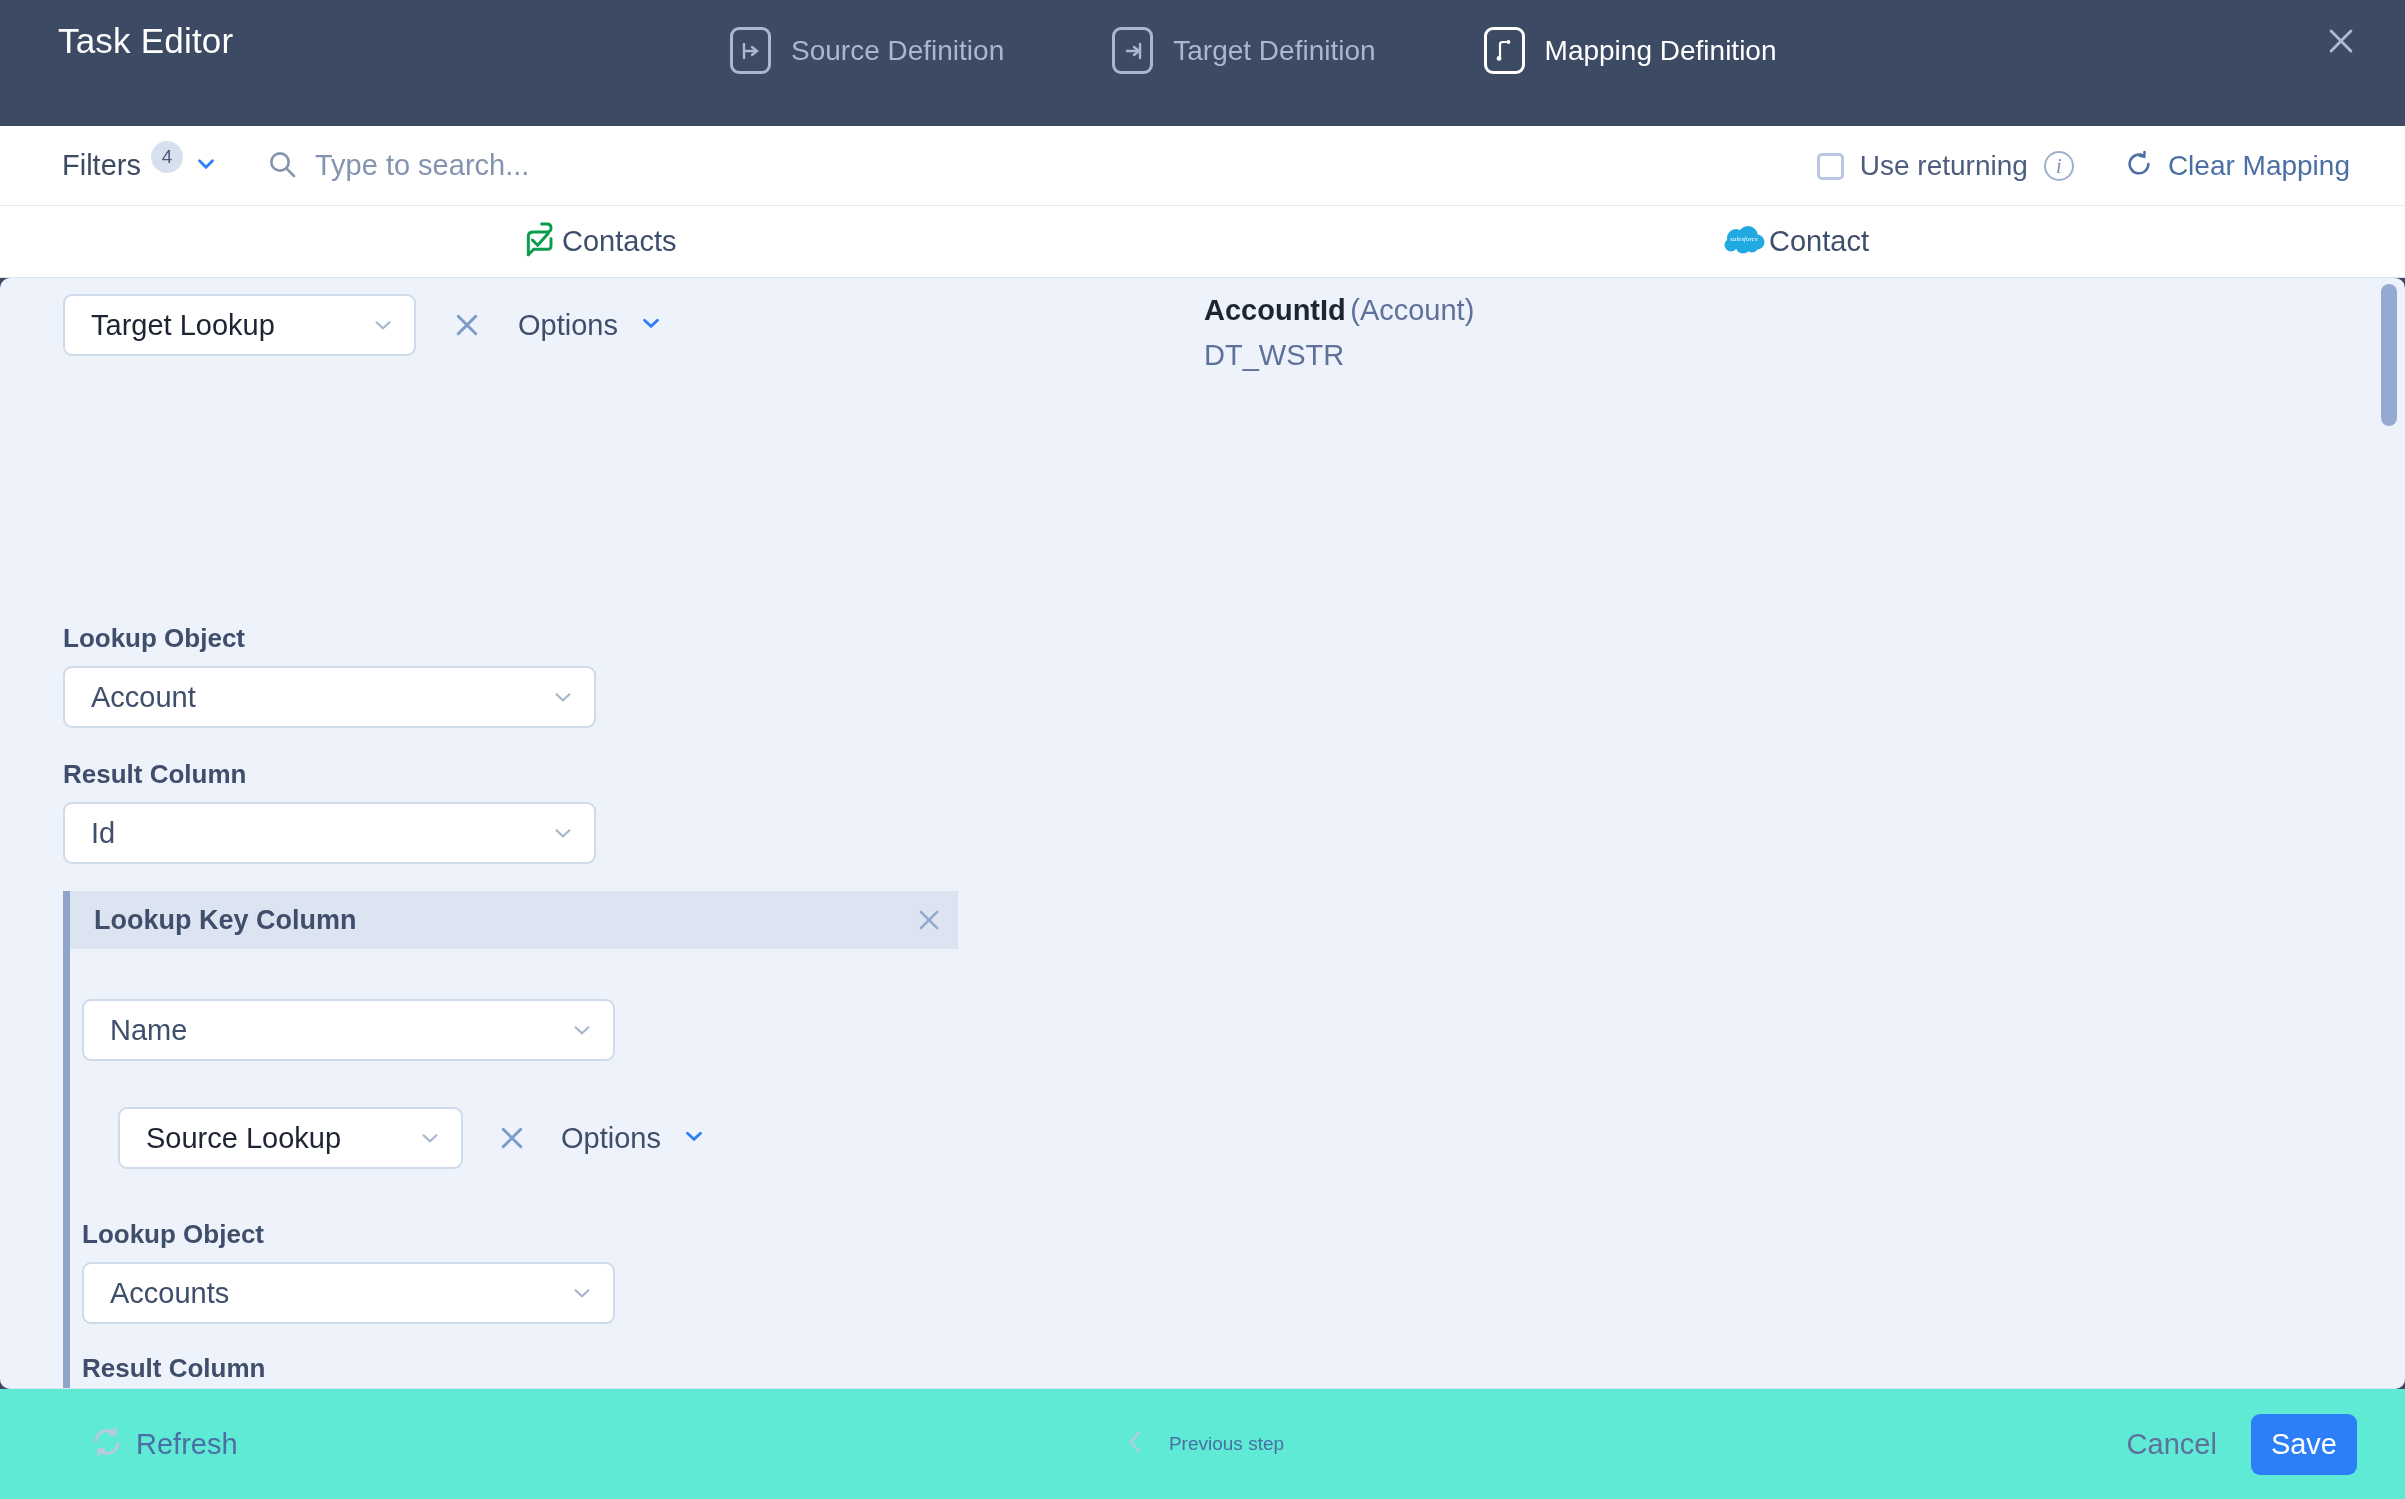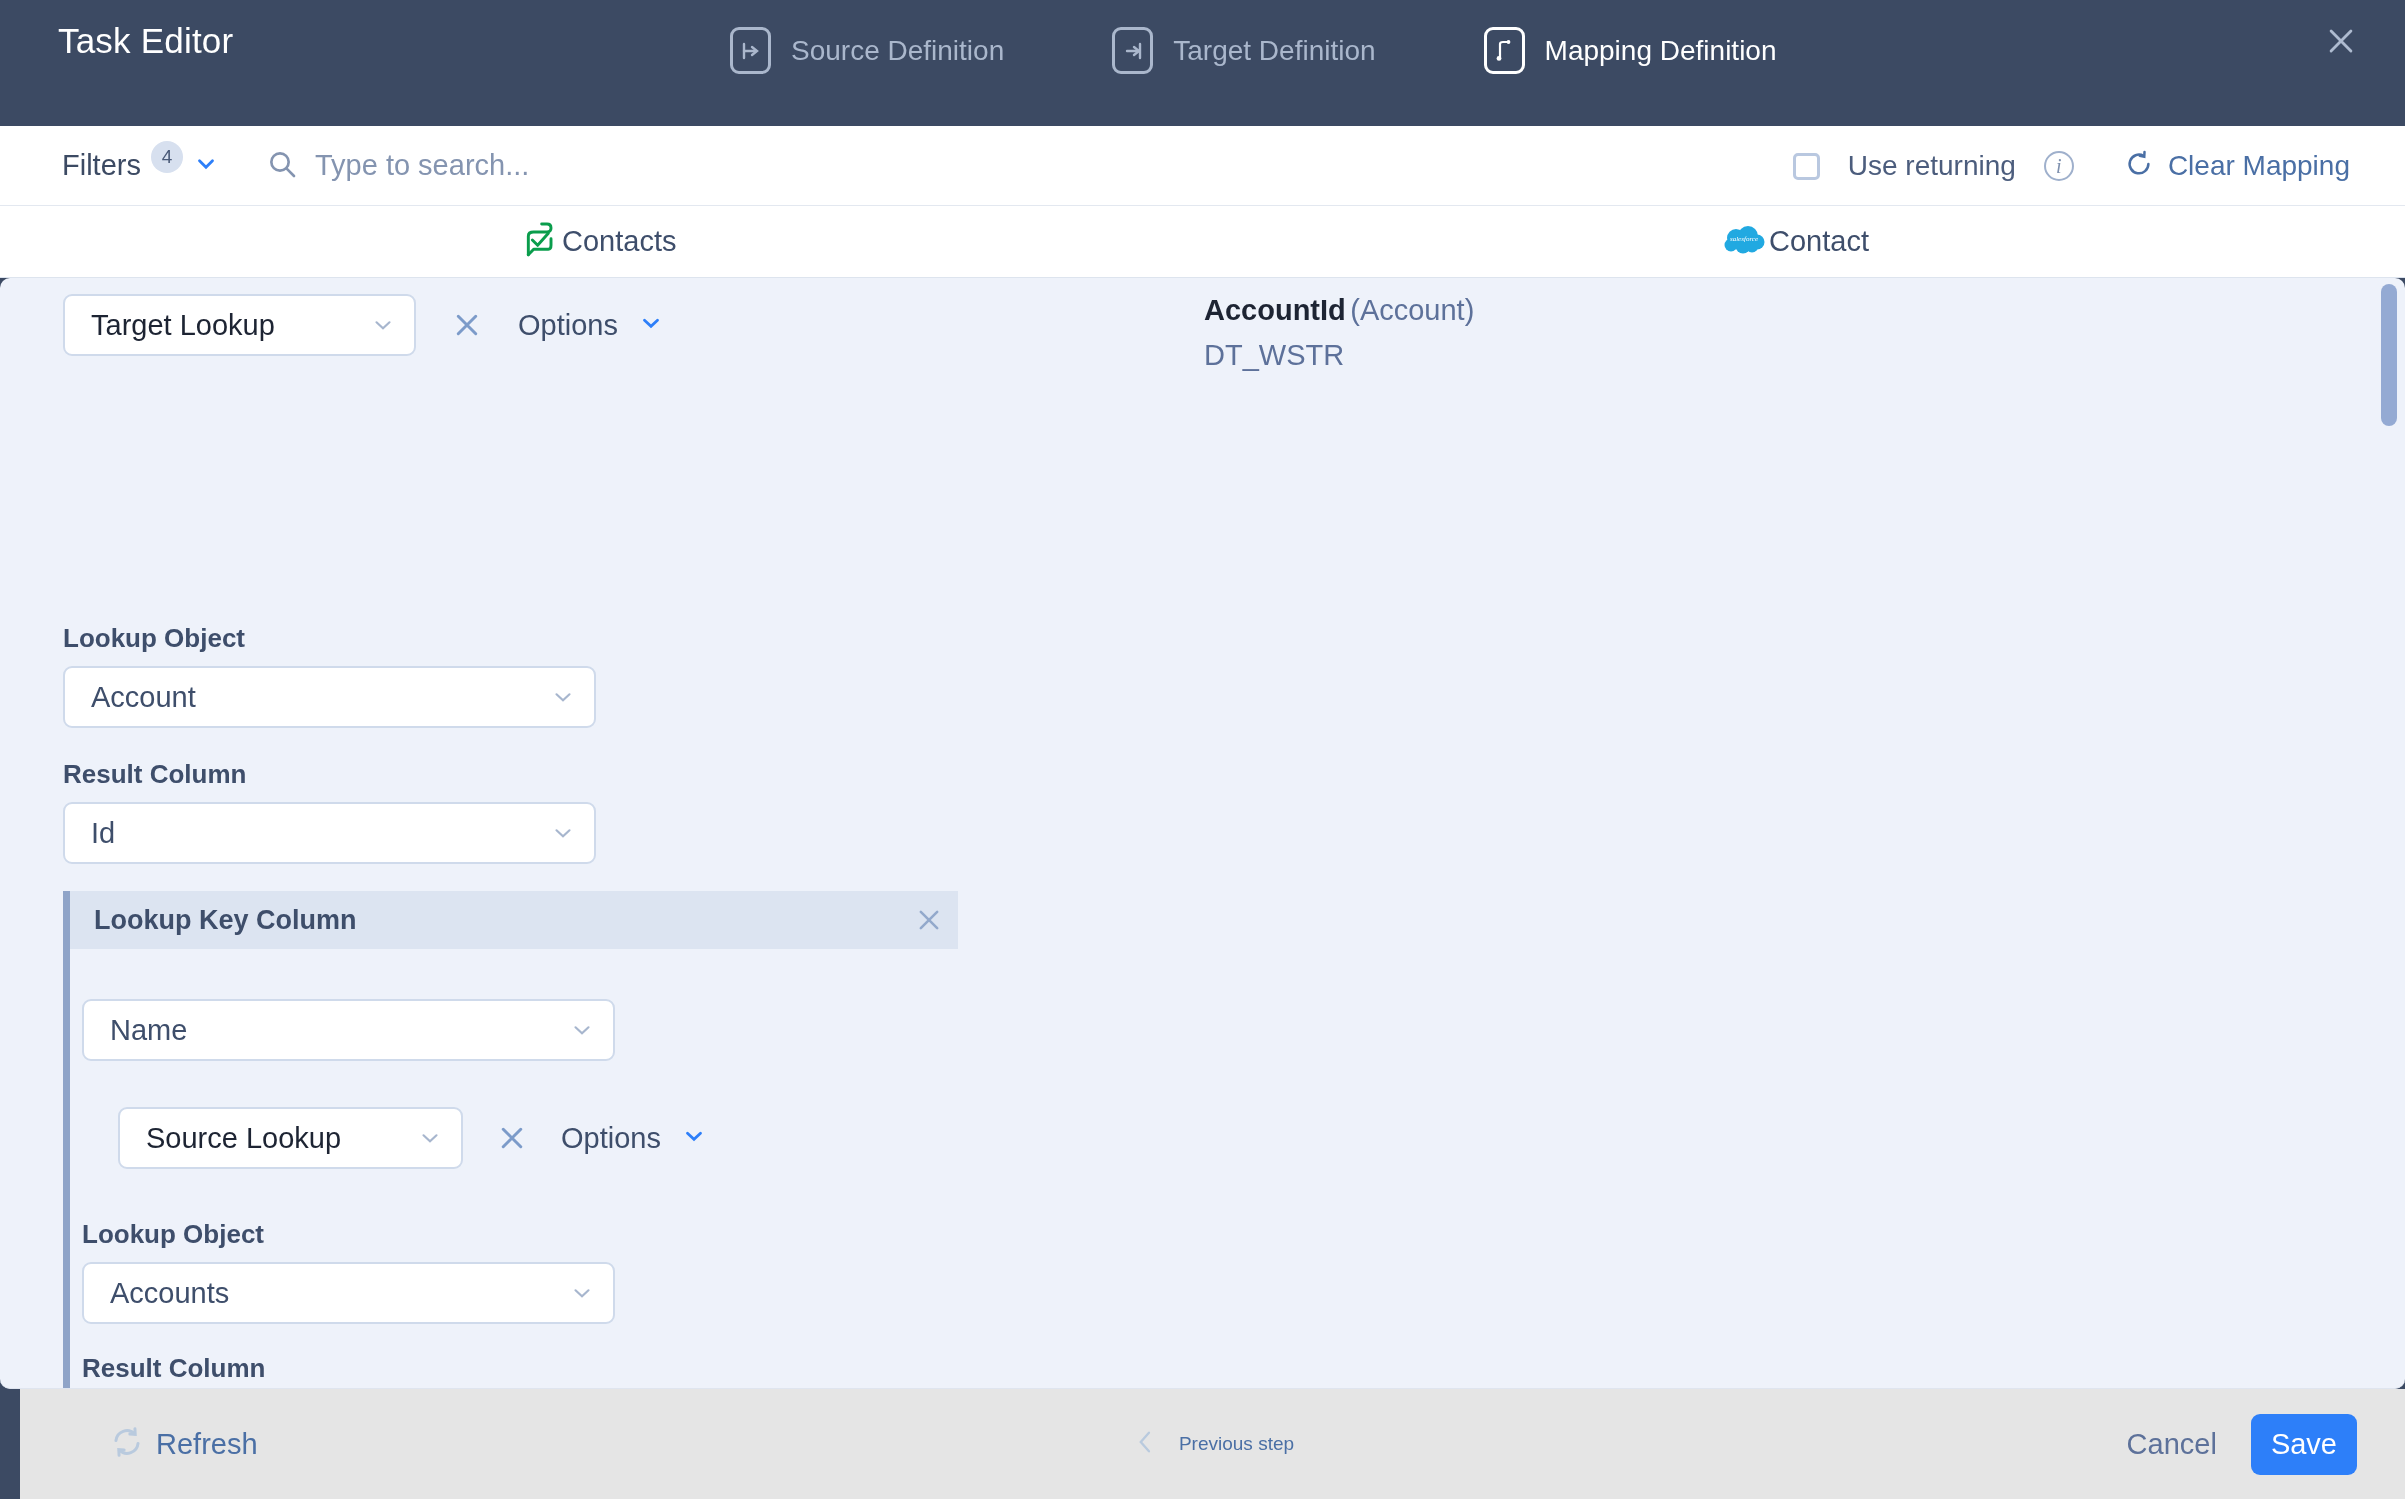--- a/index.html
+++ b/index.html
@@ -93,21 +93,21 @@
     font-size: 29px; color: #4c5d7d;
     font-family: "Liberation Sans", sans-serif;
     background: transparent;
     width: 600px;
   }
   .search-input::placeholder { color: #8494b0; }
   .toolbar-right {
     position: absolute; right: 55px; top: 0; height: 80px;
     display: flex; align-items: center; gap: 50px;
   }
-  .use-returning { display: flex; align-items: center; gap: 28px; cursor: pointer; }
+  .use-returning { display: flex; align-items: center; gap: 16px; cursor: pointer; }
   .cbox {
     width: 27px; height: 27px;
     border: 3px solid #b9c8e0; border-radius: 5px;
     background: #fff;
   }
   .ur-label { font-size: 28px; color: #4c5d7d; }
   .info-i {
     width: 30px; height: 30px;
     border: 2px solid #9fb0cc; border-radius: 50%;
     color: #7e90ae; font-size: 20px;
@@ -208,24 +208,23 @@
 
   
   .tgtfield { position: absolute; left: 0; top: 0; }
   .tgt-name { font-size: 29px; color: #1d2433; font-weight: bold; }
   .tgt-obj { font-size: 29px; color: #5d719a; font-weight: normal; }
   .tgt-type { font-size: 29px; color: #5d719a; margin-top: 12px; }
 
   
   .footer {
     flex: 0 0 110px; height: 110px;
-    background: #e5e5e5;
-    display: flex; align-items: center;
-    position: relative;
-    margin-left: 20px;
+    background: #5eead4;
+    display: flex; align-items: center;
+    position: relative;
   }
   .refresh { display: flex; align-items: center; gap: 12px; margin-left: 90px; cursor: pointer; }
   .refresh .rlabel { font-size: 29px; color: #4a6fa5; }
   .prevstep {
     position: absolute; left: 50%; transform: translateX(-50%);
     display: flex; align-items: center; gap: 20px; cursor: pointer;
   }
   .prevstep .plabel { font-size: 19px; color: #4a6fa5; }
   .footer-right {
     position: absolute; right: 48px;

